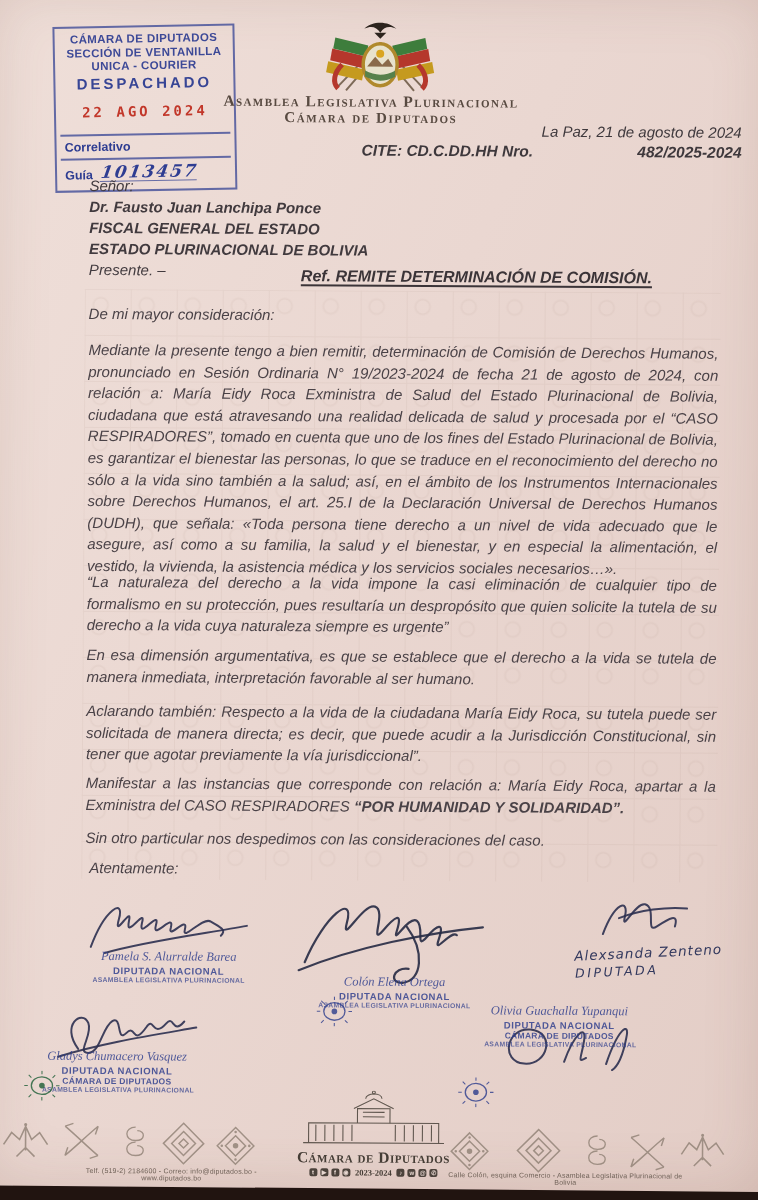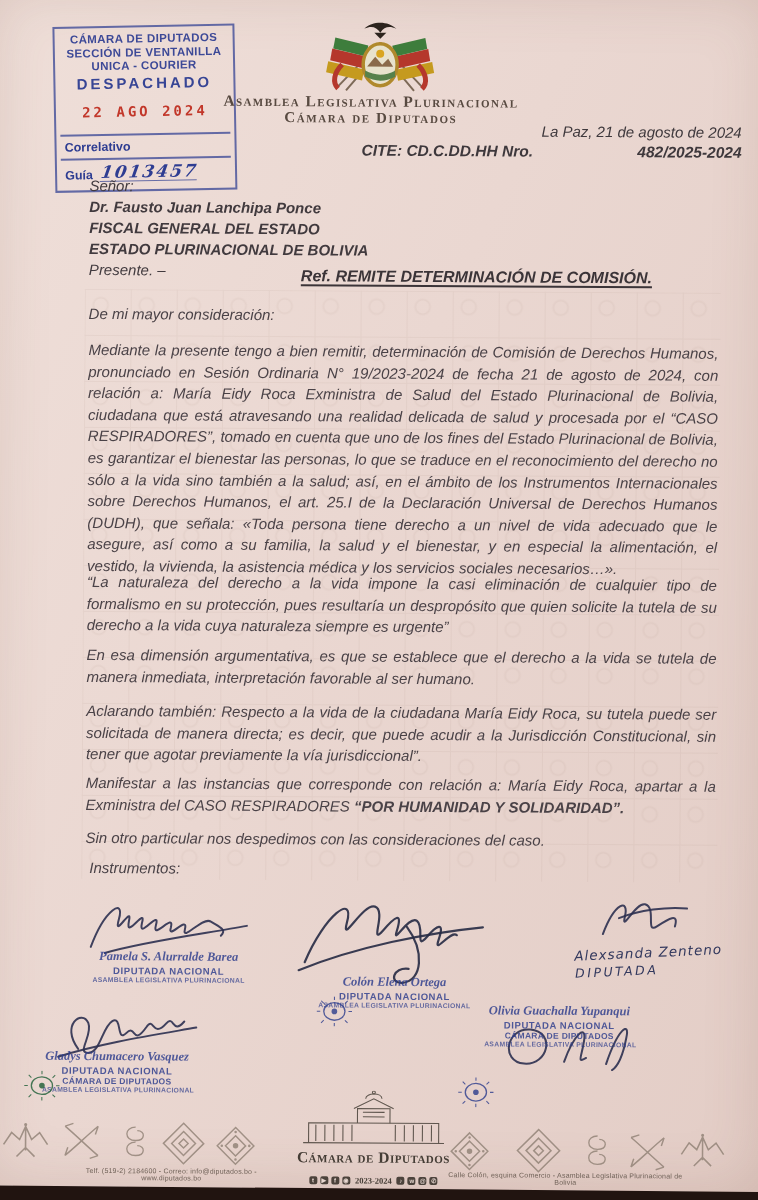--- a/index.html
+++ b/index.html
@@ -47,38 +47,38 @@
            text-decoration:underline;text-decoration-thickness:1.5px;text-underline-offset:3px;}
   .par{left:88px;width:630px;font-size:15px;font-style:italic;color:#4a4247;line-height:21.6px;
        text-align:justify;}
   .greeting{left:88px;top:306px;font-size:15px;font-style:italic;color:#4a4247;}
   .signoff{left:92px;top:860px;font-size:15px;font-style:italic;color:#4a4247;}
   .b{font-weight:bold;}
   
   .sig path{fill:none;stroke:#2c3050;stroke-width:2;stroke-linecap:round;opacity:.9;}
   .sig.dark path{stroke:#262a44;stroke-width:2.2;}
   .sstamp{color:rgba(44,60,140,.82);text-align:center;}
-  .sstamp .nm{font-family:"Liberation Serif",serif;font-style:italic;font-weight:700;font-size:12.5px;white-space:nowrap;}
+  .sstamp .nm{font-family:"Liberation Serif",serif;font-style:italic;font-weight:400;font-size:12.5px;white-space:nowrap;}
   .sstamp .r1{font-weight:bold;font-size:9.5px;letter-spacing:.6px;margin-top:1px;white-space:nowrap;}
   .sstamp .r2{font-weight:bold;font-size:8.5px;letter-spacing:.3px;white-space:nowrap;}
   .sstamp .r3{font-weight:bold;font-size:6.8px;letter-spacing:.3px;white-space:nowrap;opacity:.85;}
   .hand{color:#33395e;font-style:italic;font-size:13.5px;letter-spacing:1px;transform:rotate(-3deg);
         font-family:"DejaVu Sans",sans-serif;line-height:17px;}
   .hand .h2{letter-spacing:2.5px;font-size:12.5px;}
   .seal{color:rgba(44,60,140,.8);}
   .seal.green{color:rgba(40,100,62,.85);}
   
   .motif{color:#8f8074;opacity:.8;}
   .bldg{left:292px;top:1090px;width:172px;text-align:center;color:#544a42;}
   .bldg .title{font-family:"Liberation Serif",serif;font-variant:small-caps;font-weight:bold;
                font-size:15.5px;letter-spacing:.5px;color:#453d36;margin-top:-2px;}
   .socrow{display:flex;justify-content:center;align-items:center;gap:3px;margin-top:1px;}
   .soc{width:8px;height:8px;border-radius:2px;background:#4c433c;color:#e7d7d0;font-size:6px;
        line-height:8px;text-align:center;font-weight:bold;}
-  .yr{font-family:"Liberation Serif",serif;font-weight:bold;font-size:8.5px;margin:8px 2px;color:#453d36;}
+  .yr{font-family:"Liberation Serif",serif;font-weight:bold;font-size:8.5px;margin:0 2px;color:#453d36;}
   .ftext{font-size:7px;color:#6f6157;letter-spacing:.2px;}
 </style>
 </head>
 <body>
 
 <div class="photo">
  <div class="paper">
   <div class="content">
 
    <div class="watermark"></div>
@@ -138,21 +138,21 @@
 
    <div class="abs subject">Ref. REMITE DETERMINACIÓN DE COMISIÓN.</div>
    <div class="abs greeting">De mi mayor consideración:</div>
 
    <div class="abs par" style="top:340px">Mediante la presente tengo a bien remitir, determinación de Comisión de Derechos Humanos, pronunciado en Sesión Ordinaria N° 19/2023-2024 de fecha 21 de agosto de 2024, con relación a: María Eidy Roca Exministra de Salud del Estado Plurinacional de Bolivia, ciudadana que está atravesando una realidad delicada de salud y procesada por el “CASO RESPIRADORES”, tomado en cuenta que  uno de los  fines del Estado Plurinacional de Bolivia, es garantizar el bienestar las personas, lo que se traduce en el reconocimiento del derecho no sólo a la vida sino también a la salud; así, en el ámbito de los Instrumentos Internacionales sobre Derechos Humanos, el art. 25.I de la Declaración Universal de Derechos Humanos (DUDH), que señala:  «Toda persona tiene derecho a un nivel de vida adecuado que le asegure, así como a su familia, la salud y el bienestar, y en especial la alimentación, el vestido, la vivienda, la asistencia médica y los servicios sociales necesarios…».</div>
    <div class="abs par" style="top:572px">“La naturaleza del derecho a la vida impone la casi eliminación de cualquier tipo de formalismo en su protección, pues resultaría un despropósito que quien solicite la tutela de su derecho a la vida cuya naturaleza siempre es urgente”</div>
    <div class="abs par" style="top:645px">En esa dimensión argumentativa, es que se establece que el derecho a la vida se tutela de manera inmediata, interpretación favorable al ser humano.</div>
    <div class="abs par" style="top:701px">Aclarando también:  Respecto a la vida de la ciudadana María Eidy Roca, su tutela puede ser solicitada de manera directa; es decir, que puede acudir a la Jurisdicción Constitucional, sin tener que agotar previamente la vía jurisdiccional”.</div>
    <div class="abs par" style="top:773px"><span>Manifestar a las instancias que corresponde con relación a:  María Eidy Roca, apartar a la Exministra del CASO RESPIRADORES </span><span class="b">“POR HUMANIDAD Y SOLIDARIDAD”.</span></div>
    <div class="abs par" style="top:828px">Sin otro particular nos despedimos con las consideraciones del caso.</div>
-   <div class="abs signoff">Instrumentos:</div>
+   <div class="abs signoff">Atentamente:</div>
 
    <svg class="abs sig" style="left:88px;top:896px" width="180" height="70" viewBox="0 0 180 70">
      <path d="M6,52 C20,14 40,2 34,24 C28,46 48,8 44,26 C40,46 62,10 57,28 C53,46 76,12 71,30 C67,46 90,16 86,32 C82,46 104,18 100,34 C97,47 118,20 126,26 C136,32 142,34 136,40"></path>
      <path d="M20,58 C60,46 120,38 162,30"></path>
    </svg>
    <div class="abs sstamp" style="left:96px;top:950px;width:152px">
      <div class="nm">Pamela S. Alurralde Barea</div>
      <div class="r1">DIPUTADA NACIONAL</div>
      <div class="r3">ASAMBLEA LEGISLATIVA PLURINACIONAL</div>
    </div>

